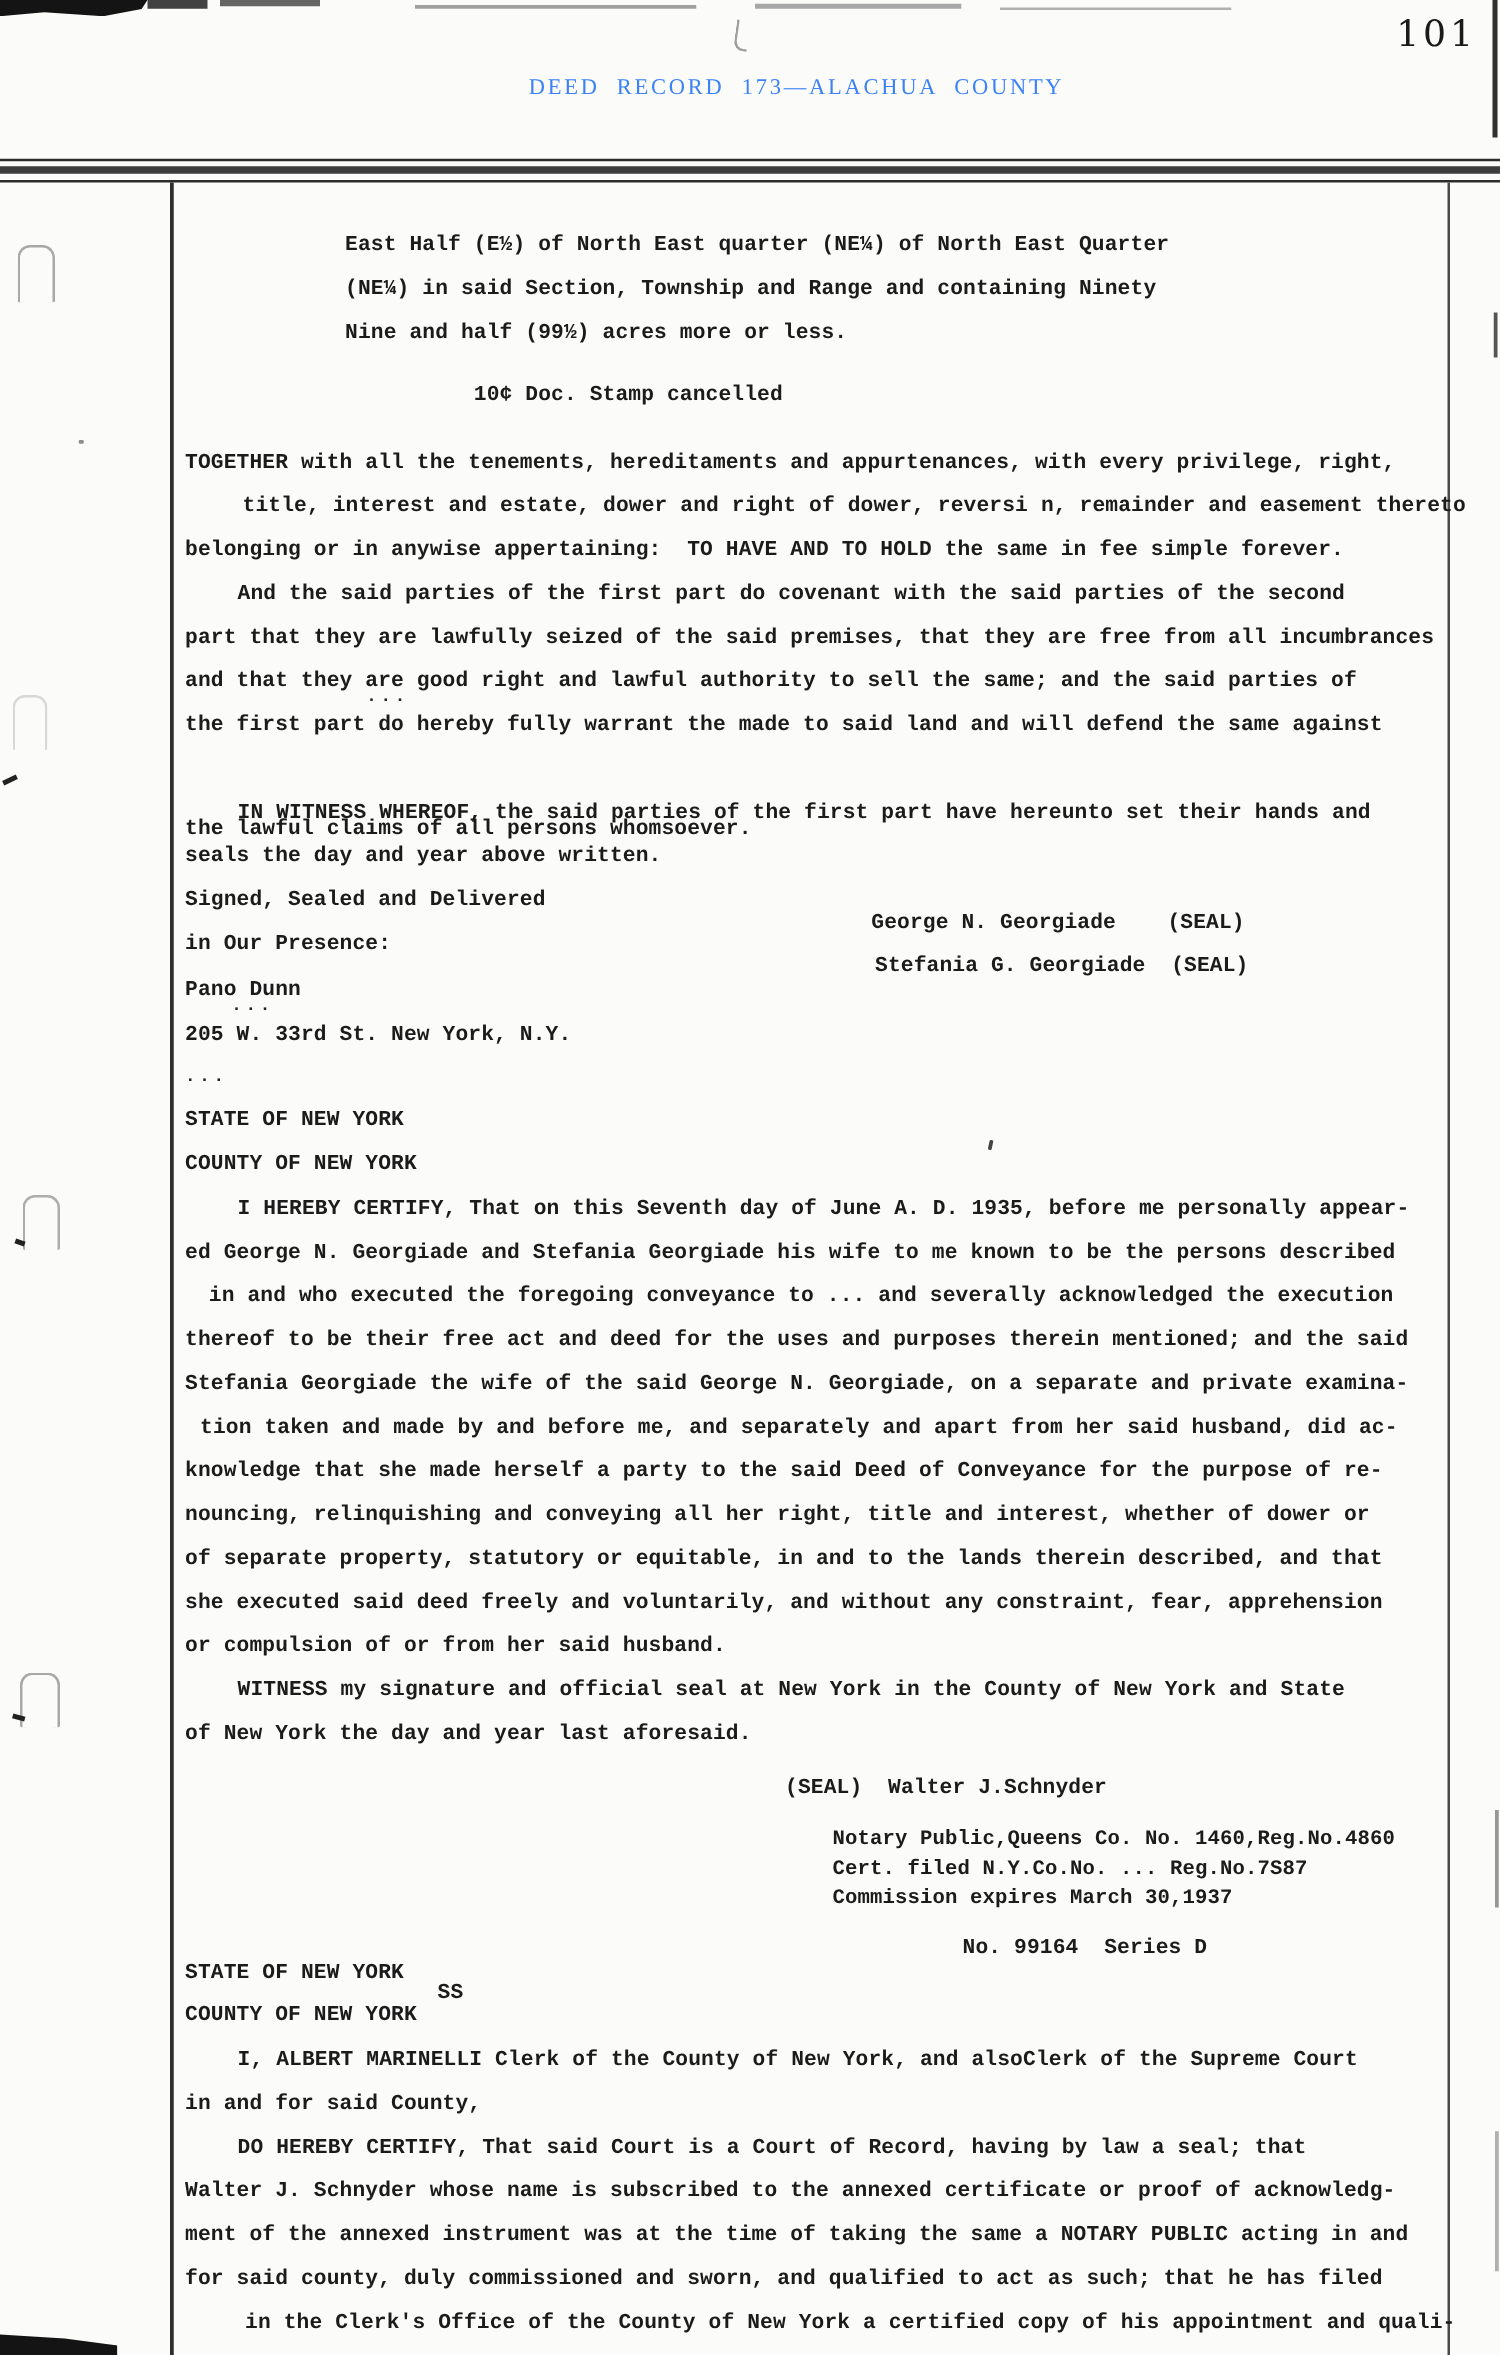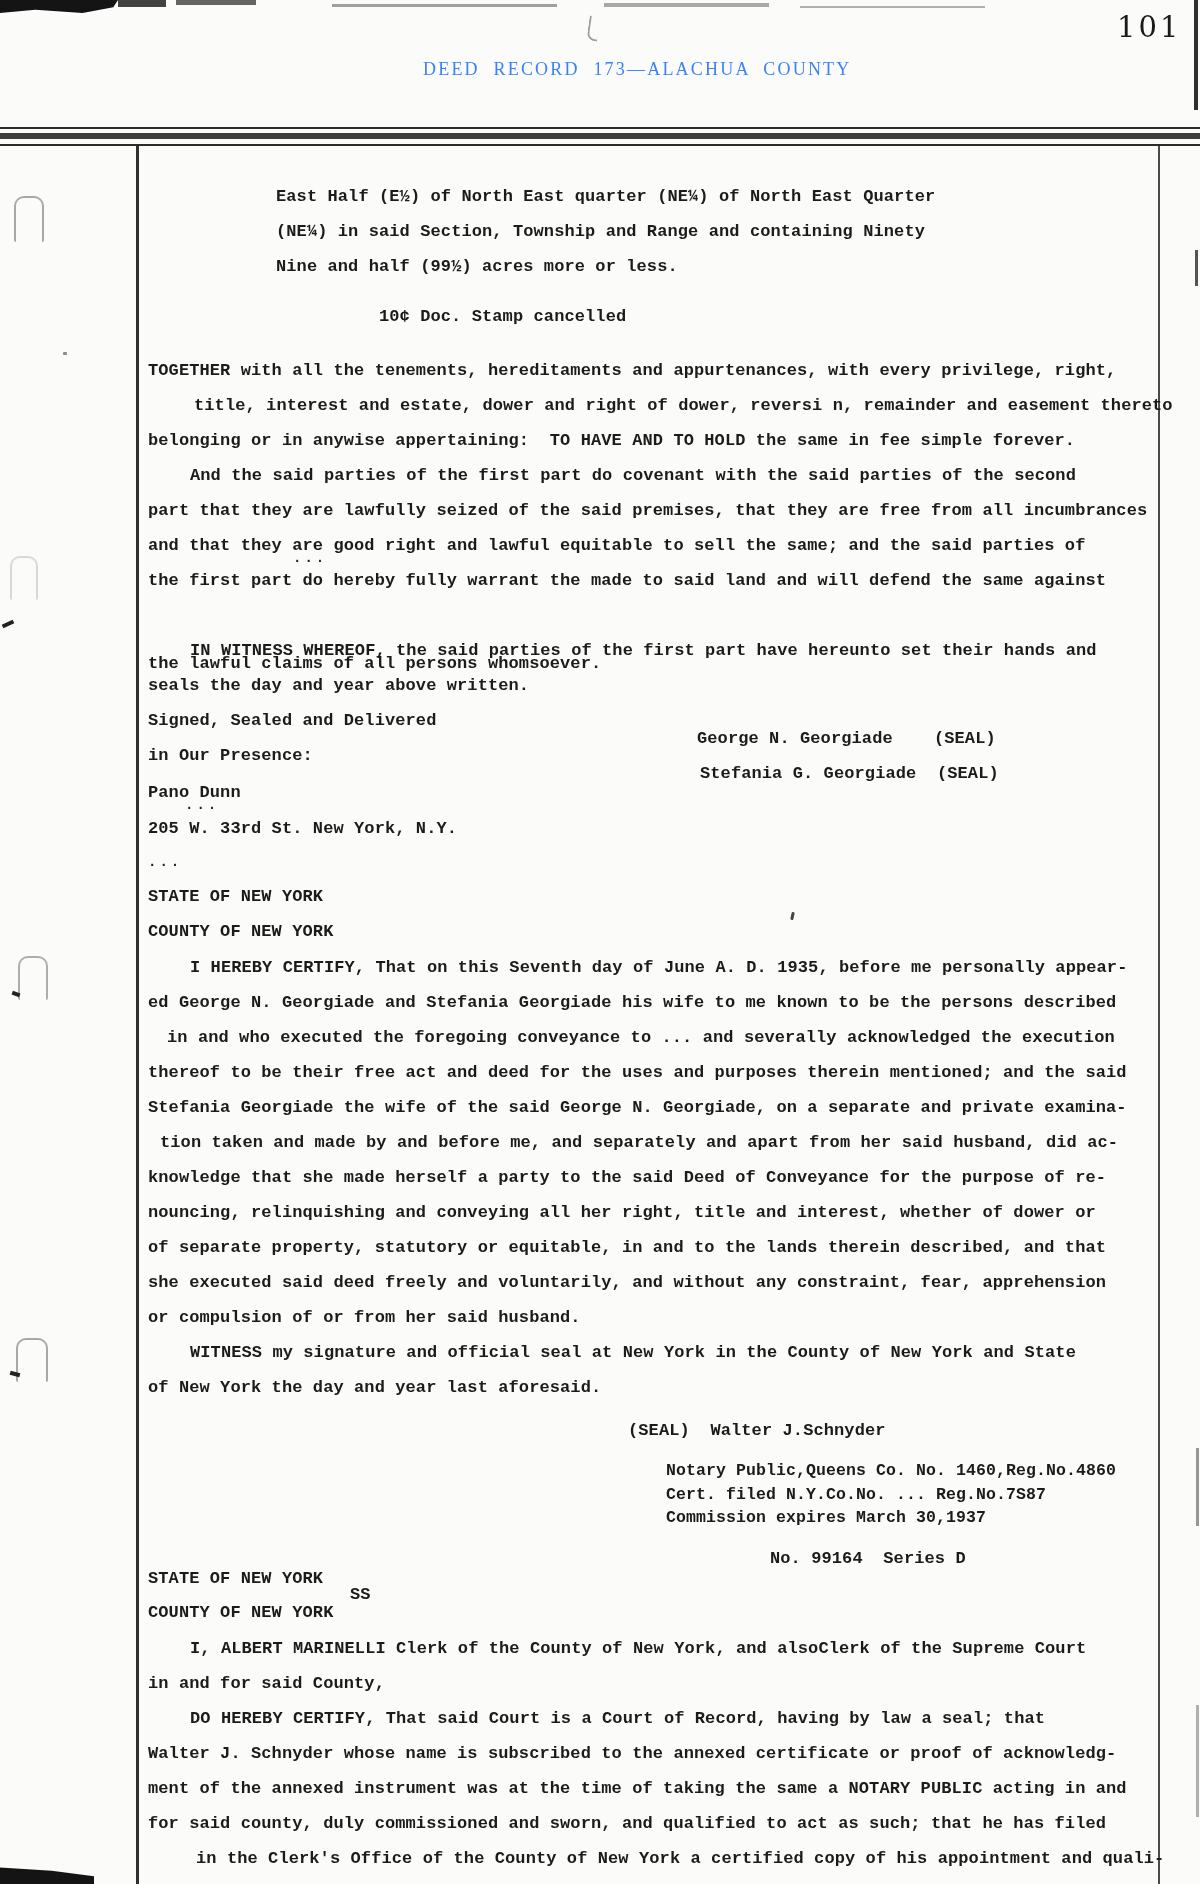--- a/index.html
+++ b/index.html
@@ -106,21 +106,21 @@
 <div id="text-layer">
     <div class="line" style="left: 276px; top: 186px;">East Half (E½) of North East quarter (NE¼) of North East Quarter</div>
     <div class="line" style="left: 276px; top: 221px;">(NE¼) in said Section, Township and Range and containing Ninety</div>
     <div class="line" style="left: 276px; top: 256px;">Nine and half (99½) acres more or less.</div>
     <div class="line" style="left: 379px; top: 306px;">10¢ Doc. Stamp cancelled</div>
     <div class="line" style="left: 148px; top: 360px;">TOGETHER with all the tenements, hereditaments and appurtenances, with every privilege, right,</div>
     <div class="line" style="left: 148px; top: 395px; margin-left: 46px;">title, interest and estate, dower and right of dower, reversi n, remainder and easement thereto</div>
     <div class="line" style="left: 148px; top: 430px;">belonging or in anywise appertaining:  TO HAVE AND TO HOLD the same in fee simple forever.</div>
     <div class="line" style="left: 190px; top: 465px;">And the said parties of the first part do covenant with the said parties of the second</div>
     <div class="line" style="left: 148px; top: 500px;">part that they are lawfully seized of the said premises, that they are free from all incumbrances</div>
-    <div class="line" style="left: 148px; top: 535px;">and that they are good right and lawful equitable to sell the same; and the said parties of</div>
+    <div class="line" style="left: 148px; top: 535px;">and that they are good right and lawful authority to sell the same; and the said parties of</div>
     <div class="line dots" style="left: 293px; top: 548px;">...</div>
     <div class="line" style="left: 148px; top: 570px;">the first part do hereby fully warrant the made to said land and will defend the same against</div>
     <div class="line" style="left: 148px; top: 605px; margin-top: 48px;">the lawful claims of all persons whomsoever.</div>
     <div class="line" style="left: 190px; top: 640px;">IN WITNESS WHEREOF, the said parties of the first part have hereunto set their hands and</div>
     <div class="line" style="left: 148px; top: 675px;">seals the day and year above written.</div>
     <div class="line" style="left: 148px; top: 710px;">Signed, Sealed and Delivered</div>
     <div class="line" style="left: 697px; top: 728px;">George N. Georgiade    (SEAL)</div>
     <div class="line" style="left: 148px; top: 745px;">in Our Presence:</div>
     <div class="line" style="left: 700px; top: 763px;">Stefania G. Georgiade  (SEAL)</div>
     <div class="line" style="left: 148px; top: 782px;">Pano Dunn</div>

